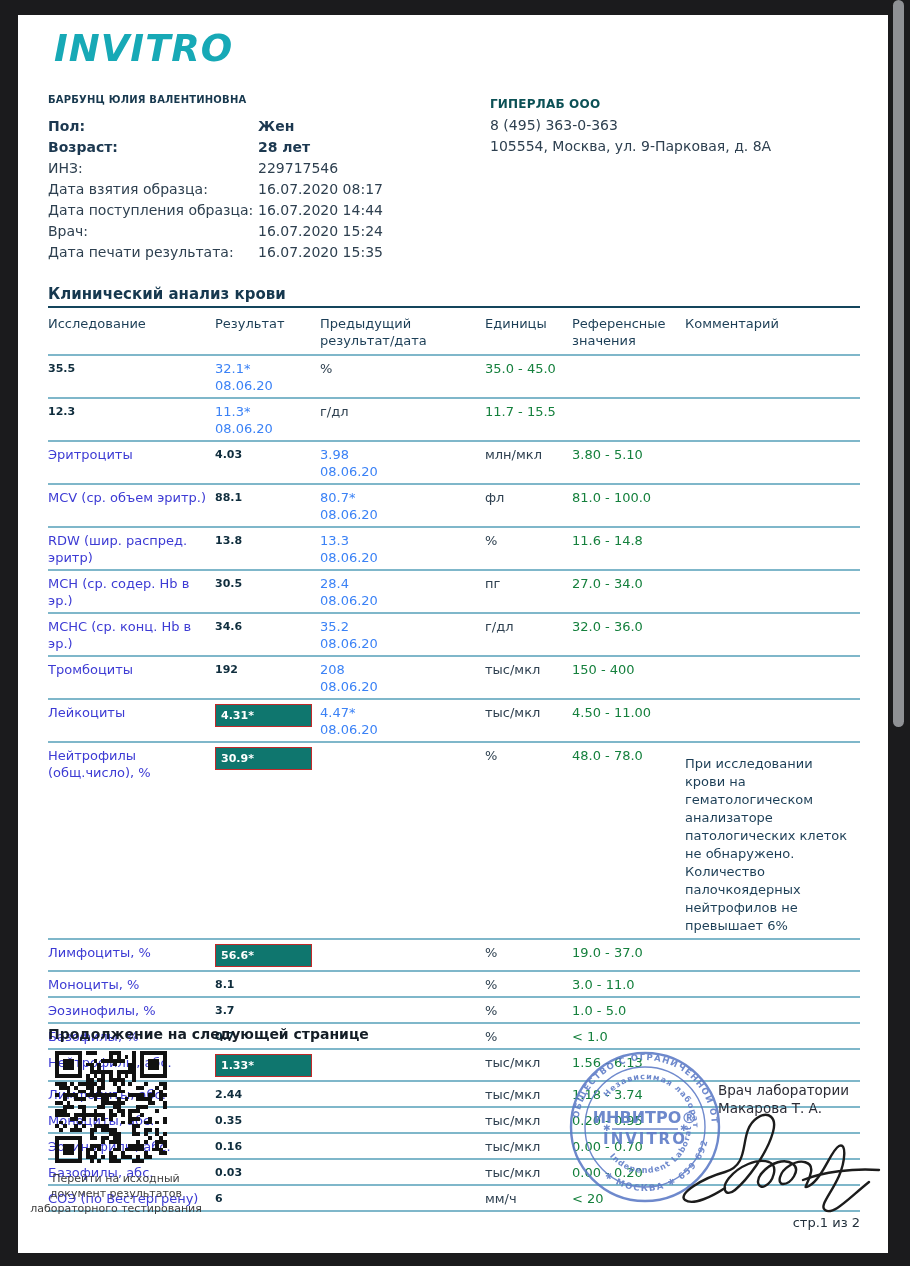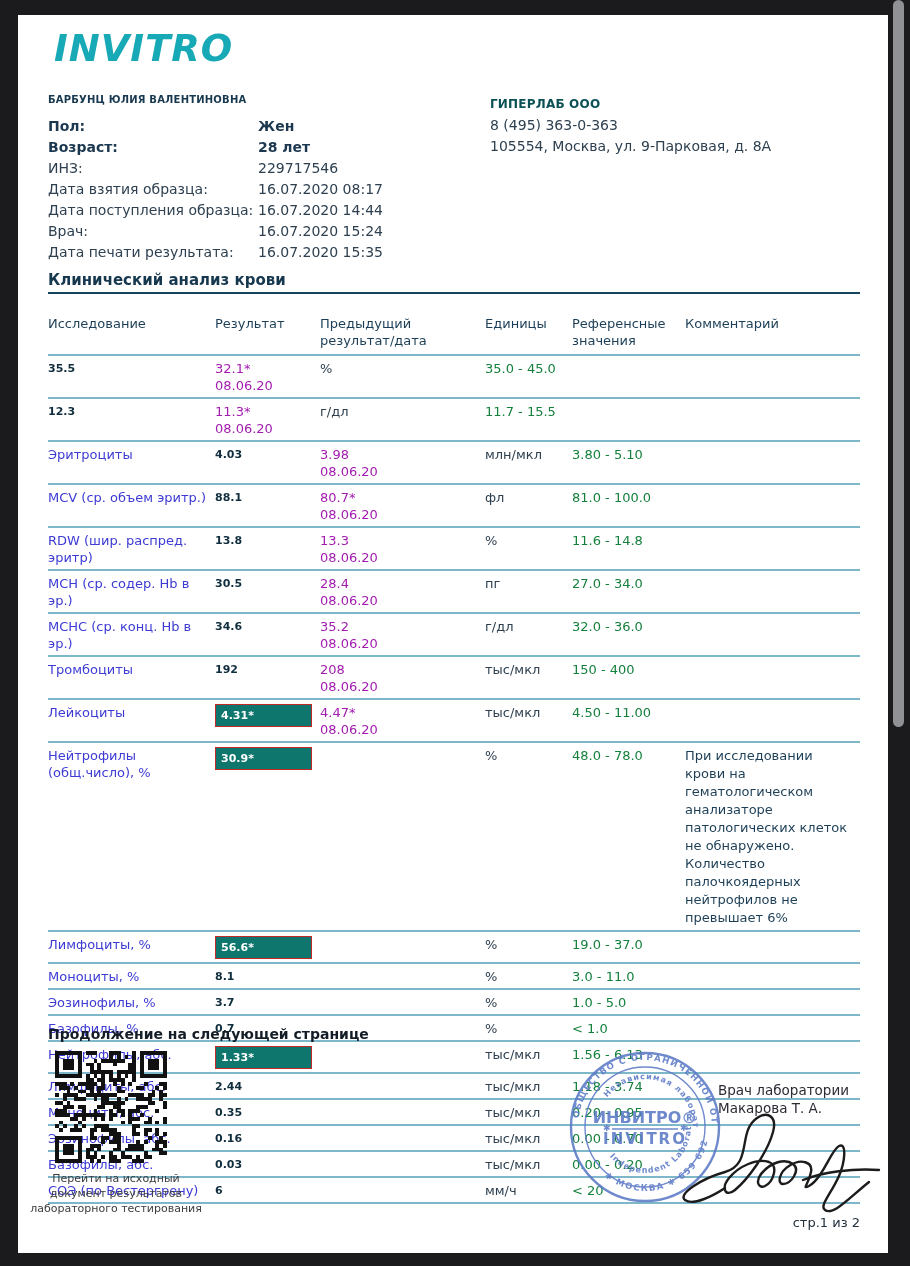--- a/index.html
+++ b/index.html
@@ -30,42 +30,42 @@
     font-size:14px; line-height:21px; color:#2e4050;
   }
   .patient-fields .b { font-weight:bold; color:#1c3850; }
   .clinic {
     position:absolute; left:472px; top:79px; width:380px;
     font-size:14px; line-height:21px; color:#2e4050;
   }
   .clinic-name { font-size:12px; font-weight:bold; color:#0c5156; letter-spacing:.2px; }
   
   .section-title {
-    position:absolute; left:30px; top:256px; width:812px;
+    position:absolute; left:30px; top:270px; width:812px;
     font-size:15px; font-weight:bold; color:#16384f;
     padding-bottom:3px; border-bottom:2px solid #14455c;
   }
   
   .tbl { position:absolute; left:30px; top:296px; width:812px; font-size:13px; }
   .trow {
     display:grid;
     grid-template-columns:167px 105px 165px 87px 113px 175px;
     border-bottom:2px solid #7fb7ca;
     padding:4px 0 3px 0;
   }
   .thead { color:#1c3e56; line-height:17px; padding-bottom:5px; }
   .thead > div { padding-right:8px; }
   .cell { padding-right:8px; line-height:17px; }
   .c-name { color:#3d3bd4; }
   .c-res  { font-weight:bold; color:#0f2d3d; font-size:11px; }
-  .c-prev { color:#a21caf; }
+  .c-prev { color:#3b82f6; }
   .c-prev .d { display:block; }
   .c-units { color:#2e4050; }
   .c-ref  { color:#15803d; }
-  .c-comm { color:#1c3e56; line-height:18px; }
+  .c-comm { color:#1c3e56; line-height:18px;margin-top:8px; }
   .flag {
     display:inline-block; width:97px; padding:2px 0 2px 5px;
     background:#0f766e; border:1px solid #c22a2a;
     color:#ffffff; font-weight:bold;
   }
   
   .continuation {
     position:absolute; left:30px; top:1011px;
     font-size:14px; font-weight:bold; color:#141d26;
   }

